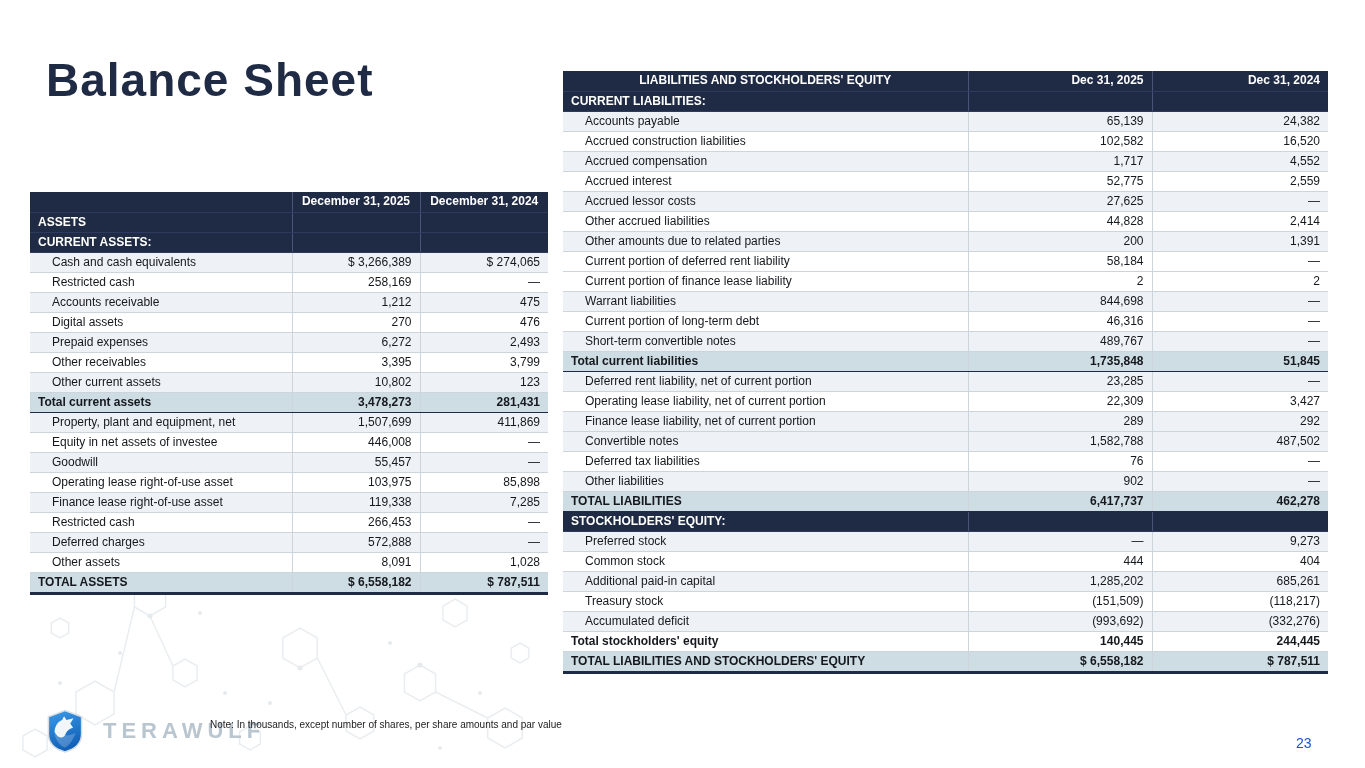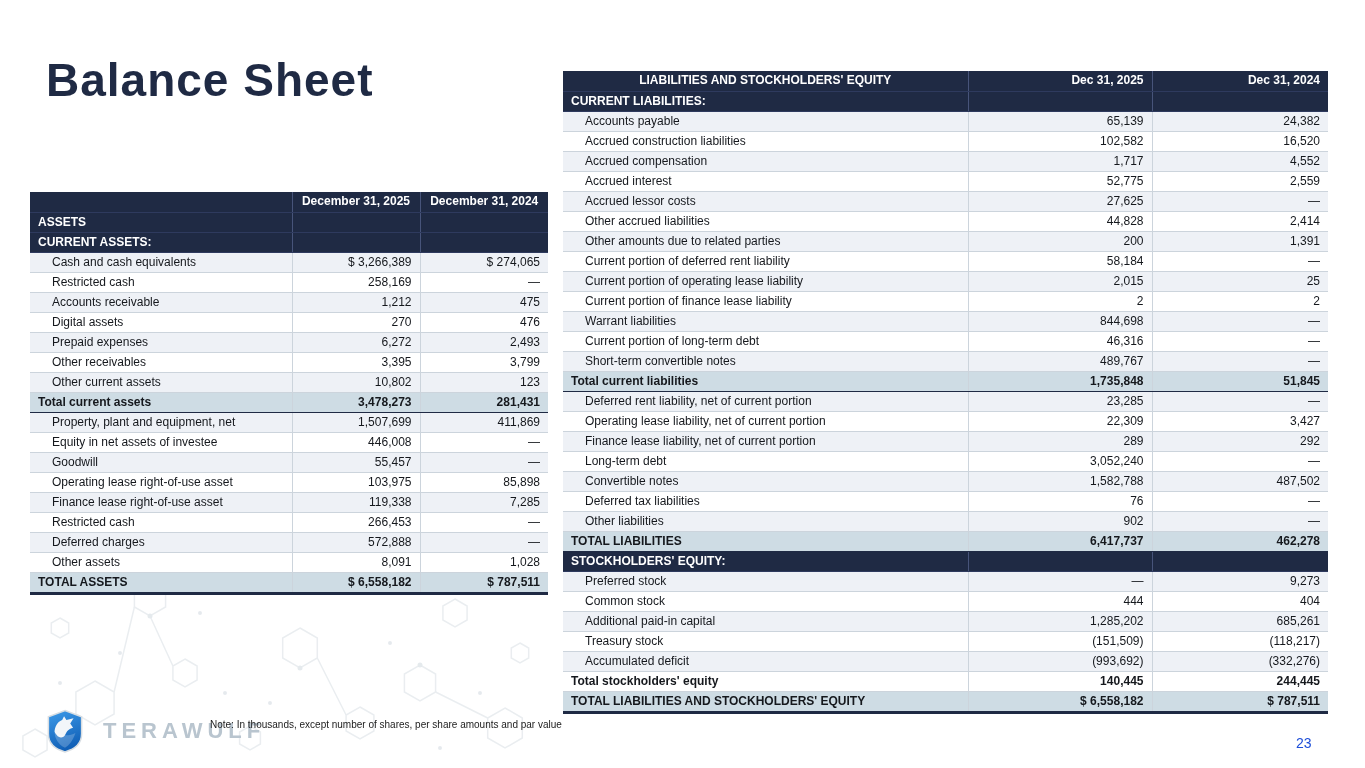--- a/index.html
+++ b/index.html
@@ -259,25 +259,20 @@
           <tr class="item shade">
             <td>Other amounts due to related parties</td>
             <td>200</td>
             <td>1,391</td>
           </tr>
           <tr class="item">
             <td>Current portion of deferred rent liability</td>
             <td>58,184</td>
             <td>—</td>
           </tr>
-          <tr class="item shade">
-            <td>Current portion of operating lease liability</td>
-            <td>2,015</td>
-            <td>25</td>
-          </tr>
           <tr class="item">
             <td>Current portion of finance lease liability</td>
             <td>2</td>
             <td>2</td>
           </tr>
           <tr class="item shade">
             <td>Warrant liabilities</td>
             <td>844,698</td>
             <td>—</td>
           </tr>
@@ -303,25 +298,20 @@
           </tr>
           <tr class="item">
             <td>Operating lease liability, net of current portion</td>
             <td>22,309</td>
             <td>3,427</td>
           </tr>
           <tr class="item shade">
             <td>Finance lease liability, net of current portion</td>
             <td>289</td>
             <td>292</td>
-          </tr>
-          <tr class="item">
-            <td>Long-term debt</td>
-            <td>3,052,240</td>
-            <td>—</td>
           </tr>
           <tr class="item shade">
             <td>Convertible notes</td>
             <td>1,582,788</td>
             <td>487,502</td>
           </tr>
           <tr class="item">
             <td>Deferred tax liabilities</td>
             <td>76</td>
             <td>—</td>

